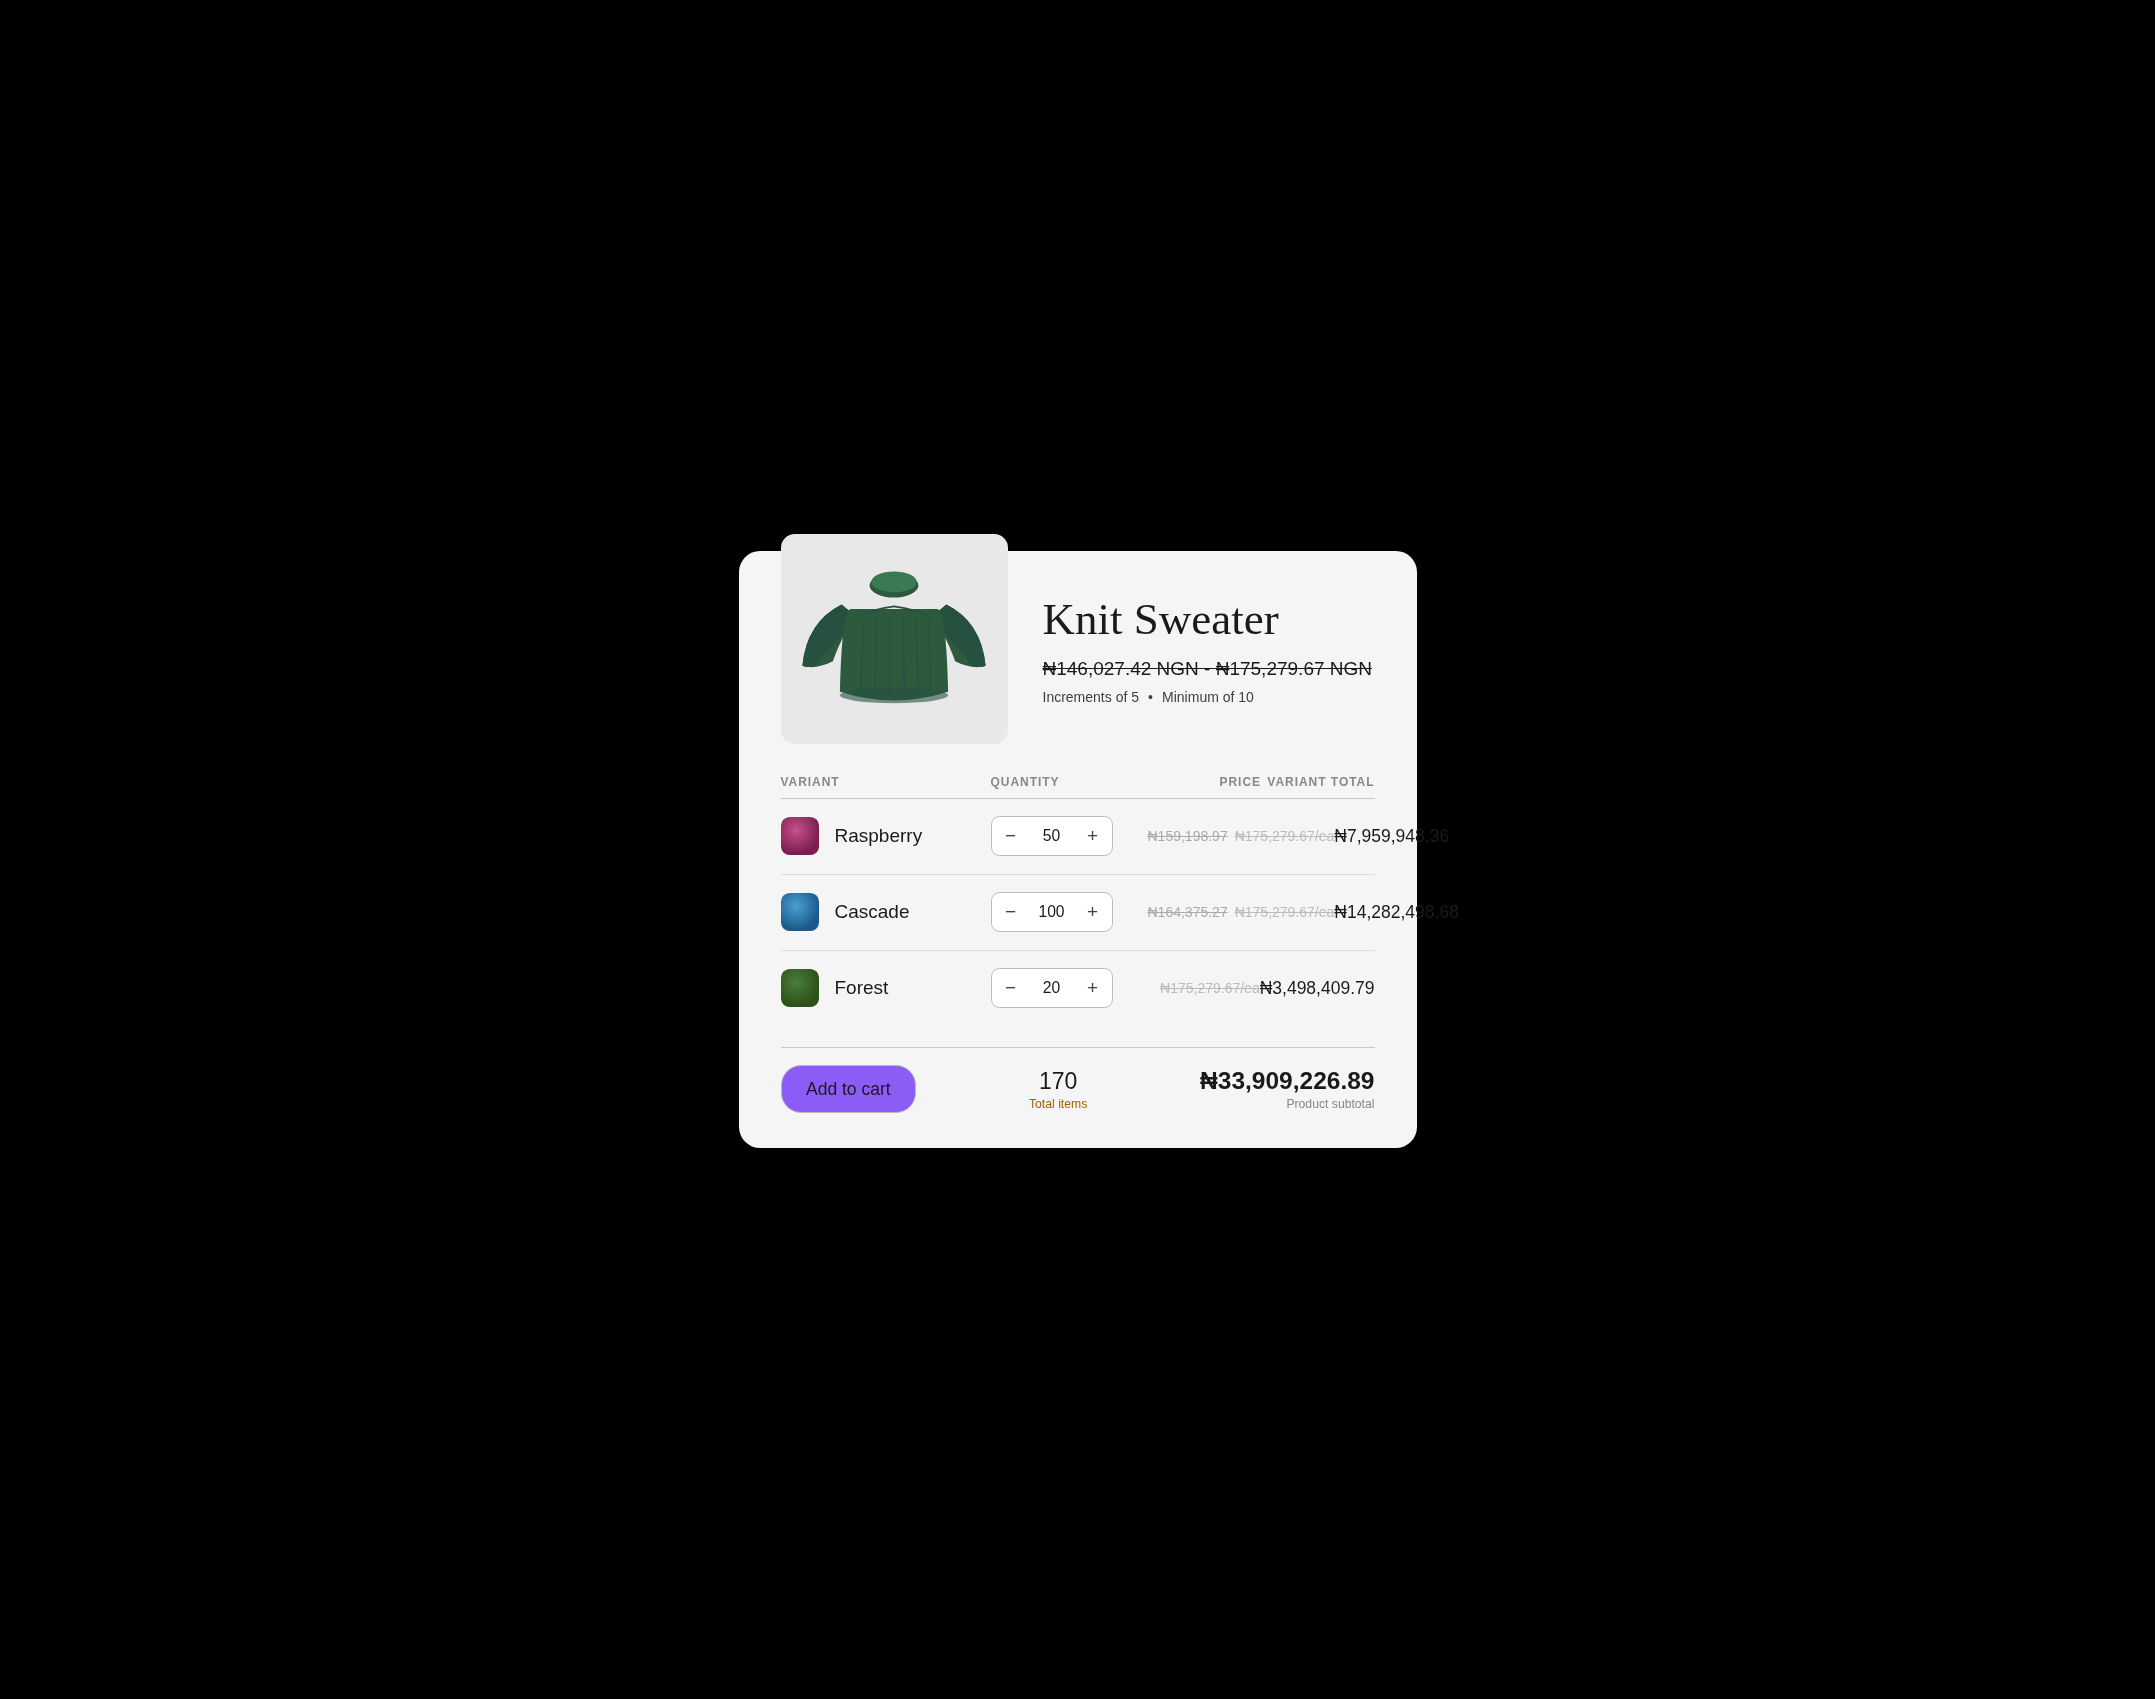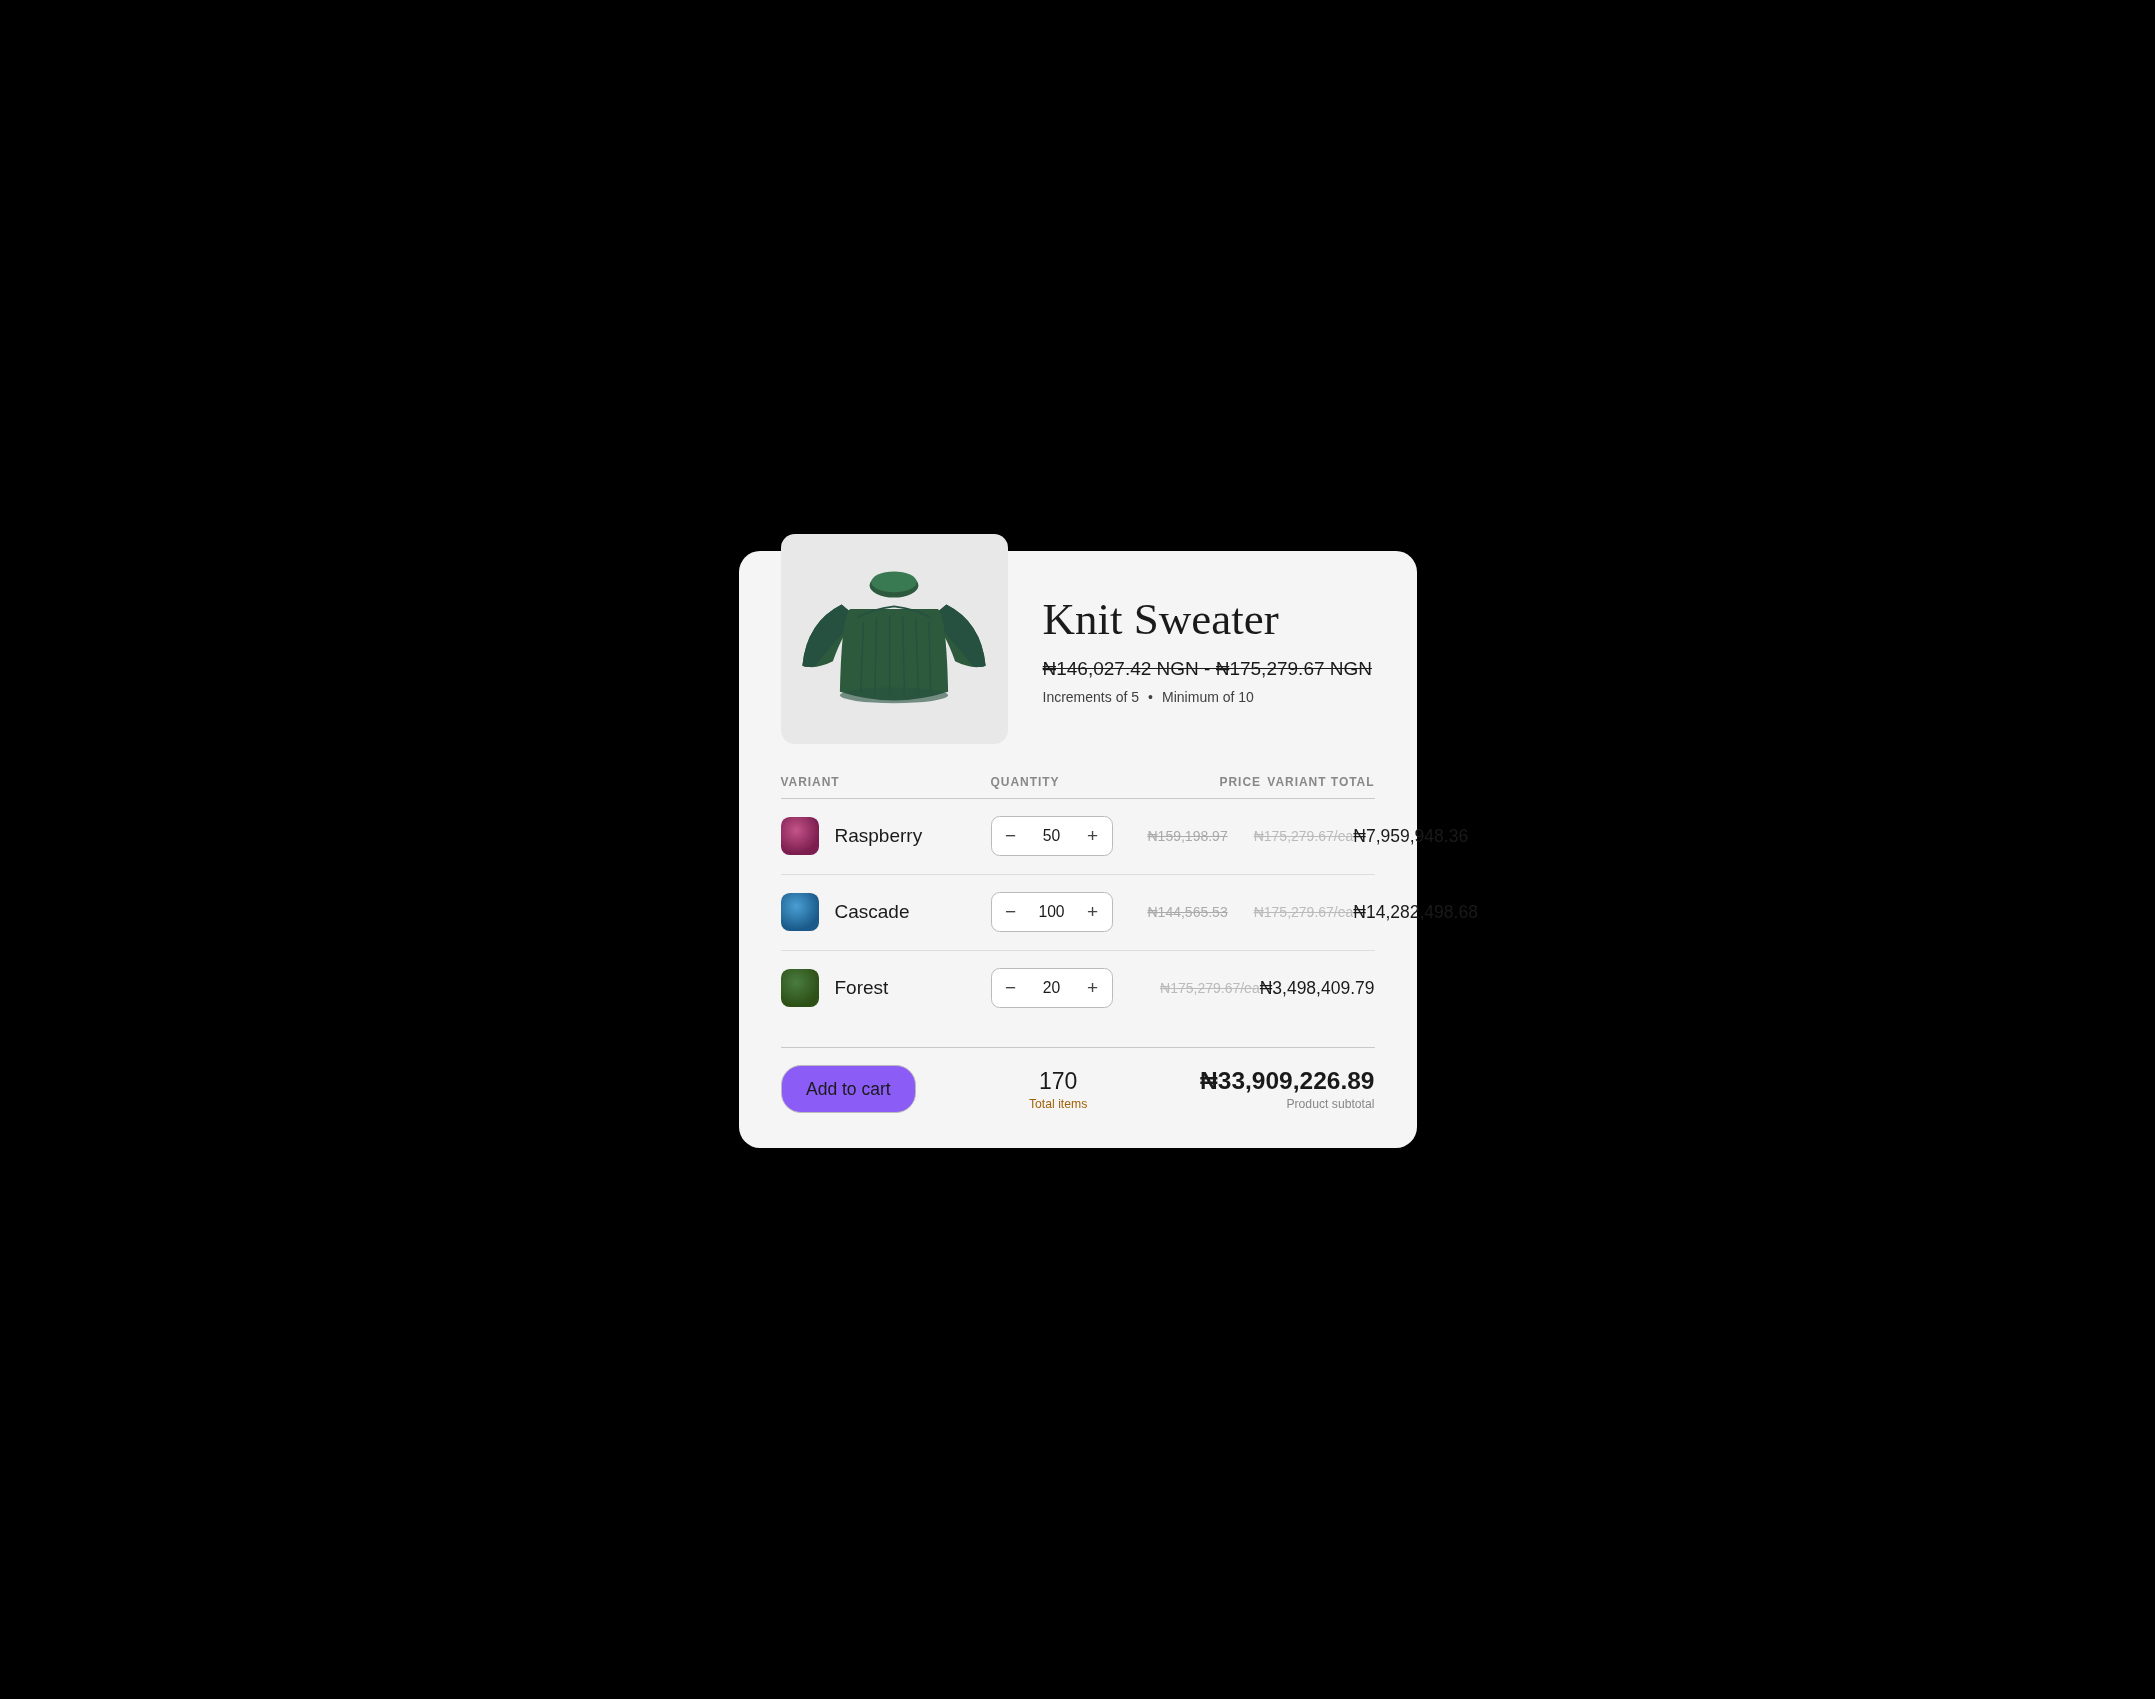--- a/index.html
+++ b/index.html
@@ -190,21 +190,21 @@
 
     .price-cell-wrap {
       display: flex;
       flex-direction: column;
       align-items: flex-end;
     }
 
     .price-row {
       display: flex;
       align-items: center;
-      gap: 19px;
+      gap: 0;
     }
 
     .variant-total {
       text-align: right;
       font-size: 17.5px;
       color: #1a1a1a;
       font-weight: 500;
     }
 
     .footer-section {
@@ -345,21 +345,21 @@
       </div>
       <div>
         <div class="qty-control">
           <button class="qty-btn">−</button>
           <span class="qty-value">100</span>
           <button class="qty-btn">+</button>
         </div>
       </div>
       <div class="price-cell-wrap">
         <div class="price-row">
-          <span class="price-discounted">₦144,565.53</span>
+          <span class="price-discounted">₦164,375.27</span>
           <span class="price-original-ea">₦175,279.67/ea</span>
         </div>
       </div>
       <div class="variant-total">₦14,282,498.68</div>
     </div>
 
     <div class="table-row">
       <div class="variant-cell">
         <div class="variant-swatch" style="background: radial-gradient(circle at 40% 35%, #4a7c3f, #2d5016 70%);"></div>
         <span class="variant-name">Forest</span>

